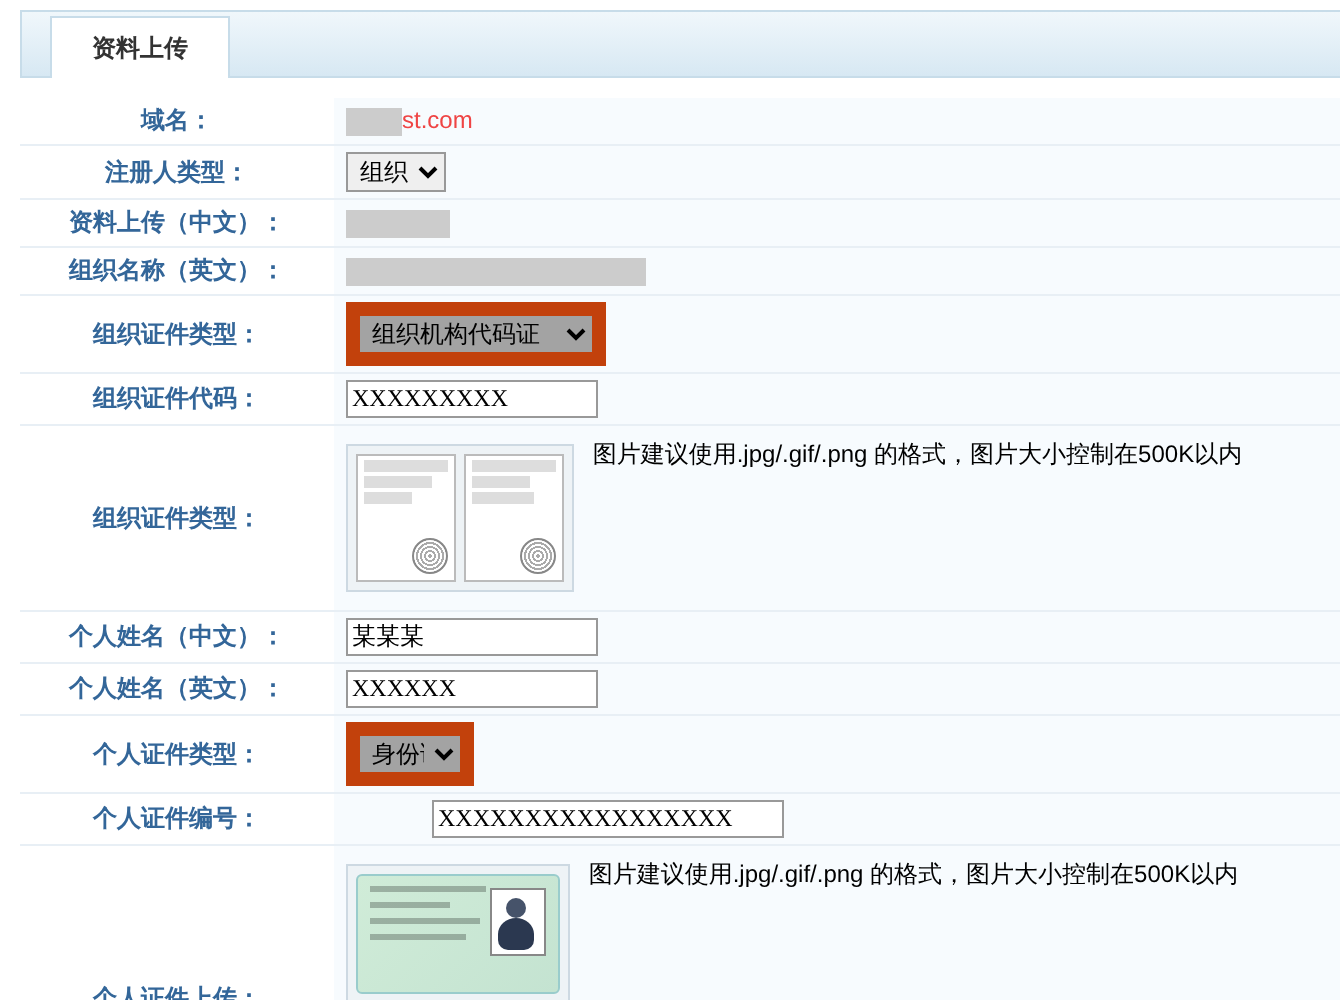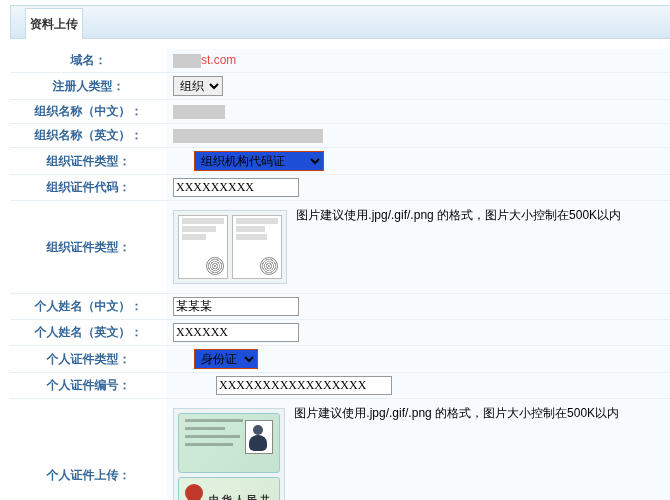--- a/index.html
+++ b/index.html
@@ -18,21 +18,21 @@
     background: linear-gradient(#f0f7fb,#d7e8f3);
     border: 1px solid #c7dce9;
     border-bottom: 1px solid #c7dce9;
     display:flex;
     align-items:flex-end;
   }
   .tab {
     background: #fff;
     border: 1px solid #c7dce9;
     border-bottom: none;
-    padding: 7px 4px 6px;
+    padding: 7px 20px 6px;
     margin-left: 14px;
     font-weight: bold;
     color: #333;
     position:relative;
     top:1px;
     text-align:center;
   }
   .form-table {
     width: 100%;
     border-collapse: collapse;
@@ -137,23 +137,22 @@
   .id-emblem {
     width:18px;height:18px;border-radius:50%;background:#c0392b;
     position:absolute;left:6px;top:6px;
   }
   .id-text {
     position:absolute; left:30px; top:16px;
     font-size:10px; color:#333; line-height:12px;
     font-weight:bold;
   }
   .select-dark {
-    border:1px solid #c2410c;
-    background:#1d4ed8;
-    margin-left:21px;
+    border:7px solid #c2410c;
+    background:#a3a3a3;
   }
   .upload-row td { padding-top:6px; padding-bottom:6px; }
   .hint-block { display:block; margin-top:2px; }
 </style>
 </head>
 <body>
 
 <div class="page">
 
   <div class="tab-bar">
@@ -170,21 +169,21 @@
     </tr>
     <tr>
       <td>注册人类型：</td>
       <td>
         <select>
           <option>组织</option>
         </select>
       </td>
     </tr>
     <tr>
-      <td>组织名称（中文）：</td>
+      <td>资料上传（中文）：</td>
       <td><span class="redact" style="width:52px"></span></td>
     </tr>
     <tr>
       <td>组织名称（英文）：</td>
       <td><span class="redact" style="width:150px"></span></td>
     </tr>
     <tr>
       <td>组织证件类型：</td>
       <td>
         <select class="select-dark" style="width:130px">

